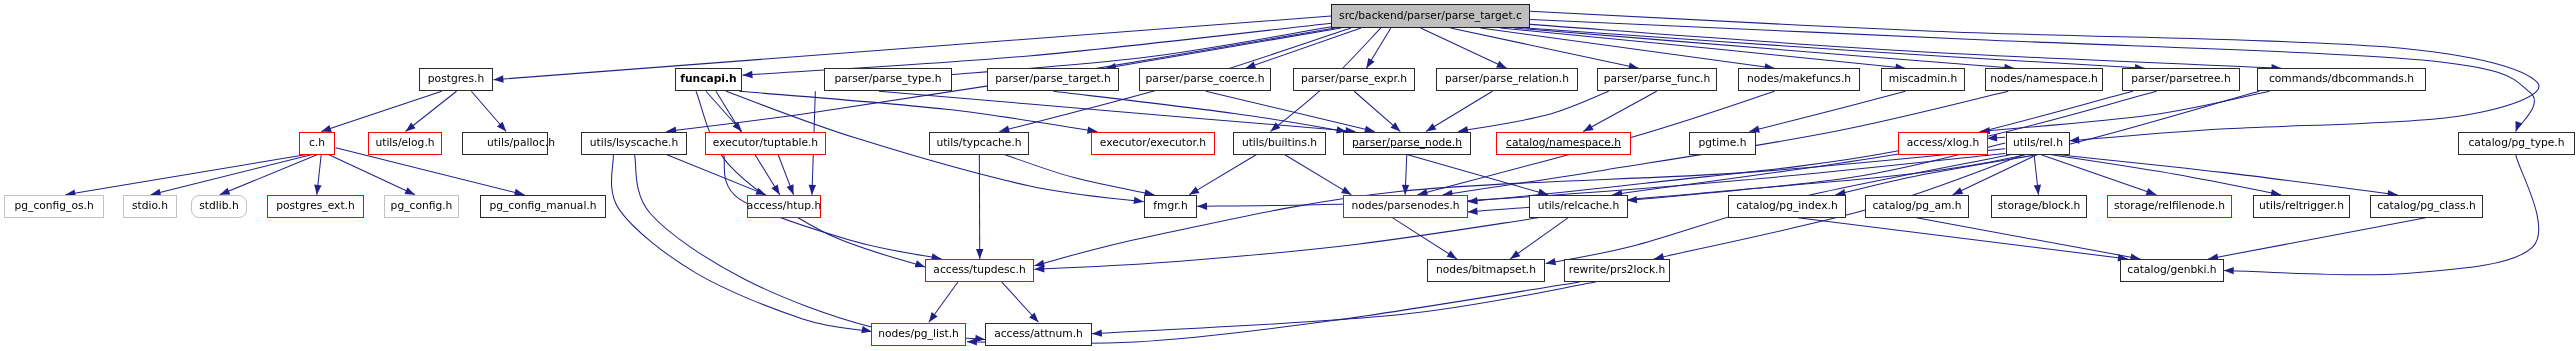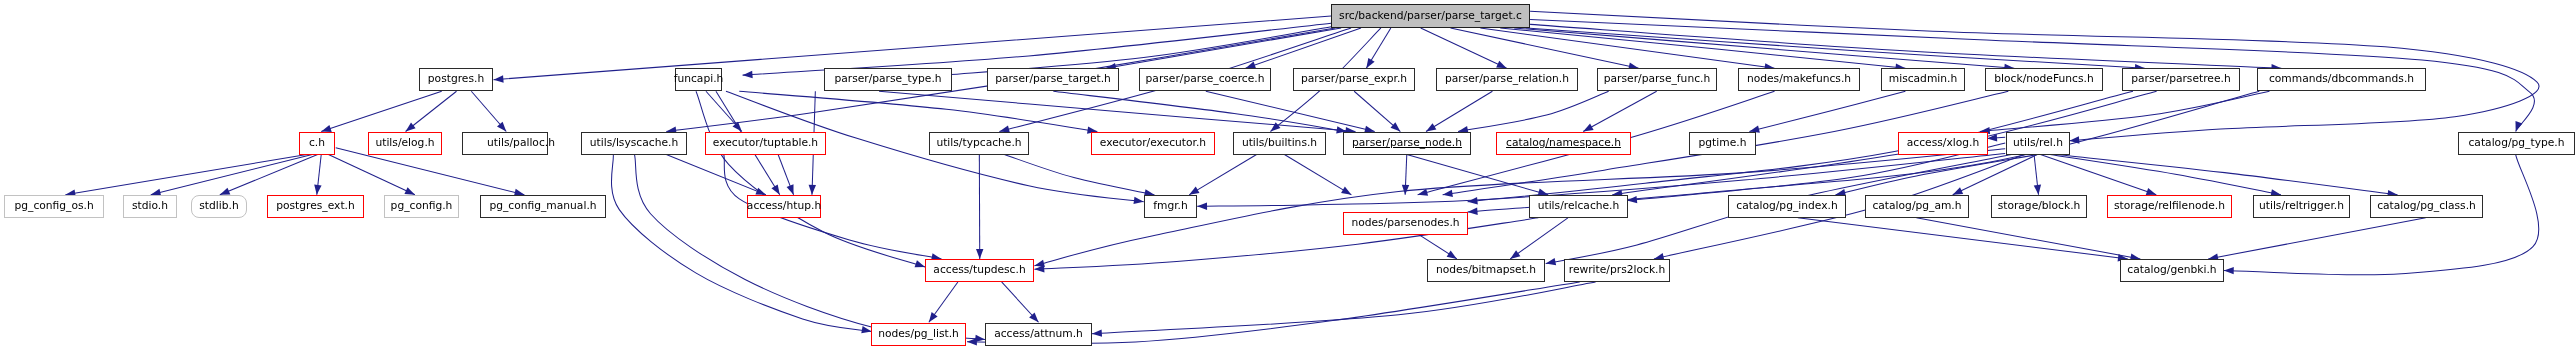--- a/index.html
+++ b/index.html
@@ -179,30 +179,30 @@
       <path d="M2330,265L2602.4,315" class="edge" stroke="#20208b"></path>
       <path d="M2602.4,315L2589.7847641078965,317.25960690974824L2591.40960129132,308.4074939344545Z" fill="#20208b"></path>
       <path d="M2949.5,265L2684.95,315" class="edge" stroke="#20208b"></path>
       <path d="M2684.95,315L2695.905544134766,308.349732884223L2697.576955465335,317.193170234261Z" fill="#20208b"></path>
       <path d="M3059,188C3062.5,206.66666666666666 3103.1666666666665,275.8333333333333 3080,300C3056.8333333333335,324.1666666666667 2982.6666666666665,328.1666666666667 2920,333C2857.3333333333335,337.8333333333333 2740,329.6666666666667 2704,329" class="edge" stroke="#20208b"></path>
       <path d="M2704,329L2716.0812619639287,324.7229555346091L2715.9146238678745,333.72141272153533Z" fill="#20208b"></path>
     </svg>
 
 <div class="node black main" style="left: 1331px; top: 4.1px; width: 199px; height: 24px;">src/backend/parser/parse_target.c</div>
     <div class="node black" style="left: 419px; top: 68px; width: 74px; height: 23px;">postgres.h</div>
-    <div class="node black" style="left: 675px; top: 68px; width: 47px; height: 23px;">funcapi.h</div>
+    <div class="node black" style="left: 675px; top: 68px; width: 67px; height: 23px; font-weight: bold;">funcapi.h</div>
     <div class="node black" style="left: 824px; top: 68px; width: 128px; height: 23px;">parser/parse_type.h</div>
     <div class="node black" style="left: 987px; top: 68px; width: 132px; height: 23px;">parser/parse_target.h</div>
     <div class="node black" style="left: 1139px; top: 68px; width: 132px; height: 23px;">parser/parse_coerce.h</div>
     <div class="node black" style="left: 1293px; top: 68px; width: 122px; height: 23px;">parser/parse_expr.h</div>
     <div class="node black" style="left: 1436px; top: 68px; width: 142px; height: 23px;">parser/parse_relation.h</div>
     <div class="node black" style="left: 1597px; top: 68px; width: 120px; height: 23px;">parser/parse_func.h</div>
     <div class="node black" style="left: 1738px; top: 68px; width: 122px; height: 23px;">nodes/makefuncs.h</div>
     <div class="node black" style="left: 1881px; top: 68px; width: 84px; height: 23px;">miscadmin.h</div>
-    <div class="node black" style="left: 1985px; top: 68px; width: 118px; height: 23px;">block/nodeFuncs.h</div>
+    <div class="node black" style="left: 1985px; top: 68px; width: 118px; height: 23px;">nodes/namespace.h</div>
     <div class="node black" style="left: 2122px; top: 68px; width: 118px; height: 23px;">parser/parsetree.h</div>
     <div class="node black" style="left: 2257px; top: 68px; width: 169px; height: 23px;">commands/dbcommands.h</div>
     <div class="node red" style="left: 299px; top: 132px; width: 36px; height: 23px;">c.h</div>
     <div class="node red" style="left: 368px; top: 132px; width: 74px; height: 23px;">utils/elog.h</div>
     <div class="node black" style="left: 462px; top: 132px; width: 86px; height: 23px; padding-left: 32px;">utils/palloc.h</div>
     <div class="node black" style="left: 581px; top: 132px; width: 106px; height: 23px;">utils/lsyscache.h</div>
     <div class="node red" style="left: 705px; top: 132px; width: 121px; height: 23px;">executor/tuptable.h</div>
     <div class="node black" style="left: 929px; top: 132px; width: 100px; height: 23px;">utils/typcache.h</div>
     <div class="node red" style="left: 1091px; top: 132px; width: 124px; height: 23px;">executor/executor.h</div>
     <div class="node black" style="left: 1233px; top: 132px; width: 93px; height: 23px;">utils/builtins.h</div>
@@ -213,21 +213,21 @@
     <div class="node black" style="left: 2006px; top: 132px; width: 64px; height: 23px;">utils/rel.h</div>
     <div class="node black" style="left: 2458px; top: 132px; width: 117px; height: 23px;">catalog/pg_type.h</div>
     <div class="node grey" style="left: 4.1px; top: 195px; width: 100px; height: 23px;">pg_config_os.h</div>
     <div class="node grey" style="left: 123px; top: 195px; width: 54px; height: 23px;">stdio.h</div>
     <div class="node grey" style="left: 191px; top: 195px; width: 56px; height: 23px; border-radius: 8px;">stdlib.h</div>
     <div class="node red" style="left: 267px; top: 195px; width: 97px; height: 23px;">postgres_ext.h</div>
     <div class="node grey" style="left: 384px; top: 195px; width: 75px; height: 23px;">pg_config.h</div>
     <div class="node black" style="left: 480px; top: 195px; width: 126px; height: 23px;">pg_config_manual.h</div>
     <div class="node red" style="left: 747px; top: 195px; width: 74px; height: 23px;">access/htup.h</div>
     <div class="node black" style="left: 1144px; top: 195px; width: 53px; height: 23px;">fmgr.h</div>
-    <div class="node red" style="left: 1343px; top: 195px; width: 125px; height: 23px; margin-top: 17px;">nodes/parsenodes.h</div>
+    <div class="node red" style="left: 1343px; top: 195px; width: 125px; height: 23px;">nodes/parsenodes.h</div>
     <div class="node black" style="left: 1529px; top: 195px; width: 99px; height: 23px;">utils/relcache.h</div>
     <div class="node black" style="left: 1728px; top: 195px; width: 118px; height: 23px;">catalog/pg_index.h</div>
     <div class="node black" style="left: 1865px; top: 195px; width: 104px; height: 23px;">catalog/pg_am.h</div>
     <div class="node black" style="left: 1991px; top: 195px; width: 96px; height: 23px;">storage/block.h</div>
     <div class="node red" style="left: 2107px; top: 195px; width: 125px; height: 23px;">storage/relfilenode.h</div>
     <div class="node black" style="left: 2253px; top: 195px; width: 97px; height: 23px;">utils/reltrigger.h</div>
     <div class="node black" style="left: 2370px; top: 195px; width: 113px; height: 23px;">catalog/pg_class.h</div>
     <div class="node red" style="left: 925px; top: 259px; width: 109px; height: 23px;">access/tupdesc.h</div>
     <div class="node black" style="left: 1427px; top: 259px; width: 118px; height: 23px;">nodes/bitmapset.h</div>
     <div class="node black" style="left: 1564px; top: 259px; width: 106px; height: 23px;">rewrite/prs2lock.h</div>

